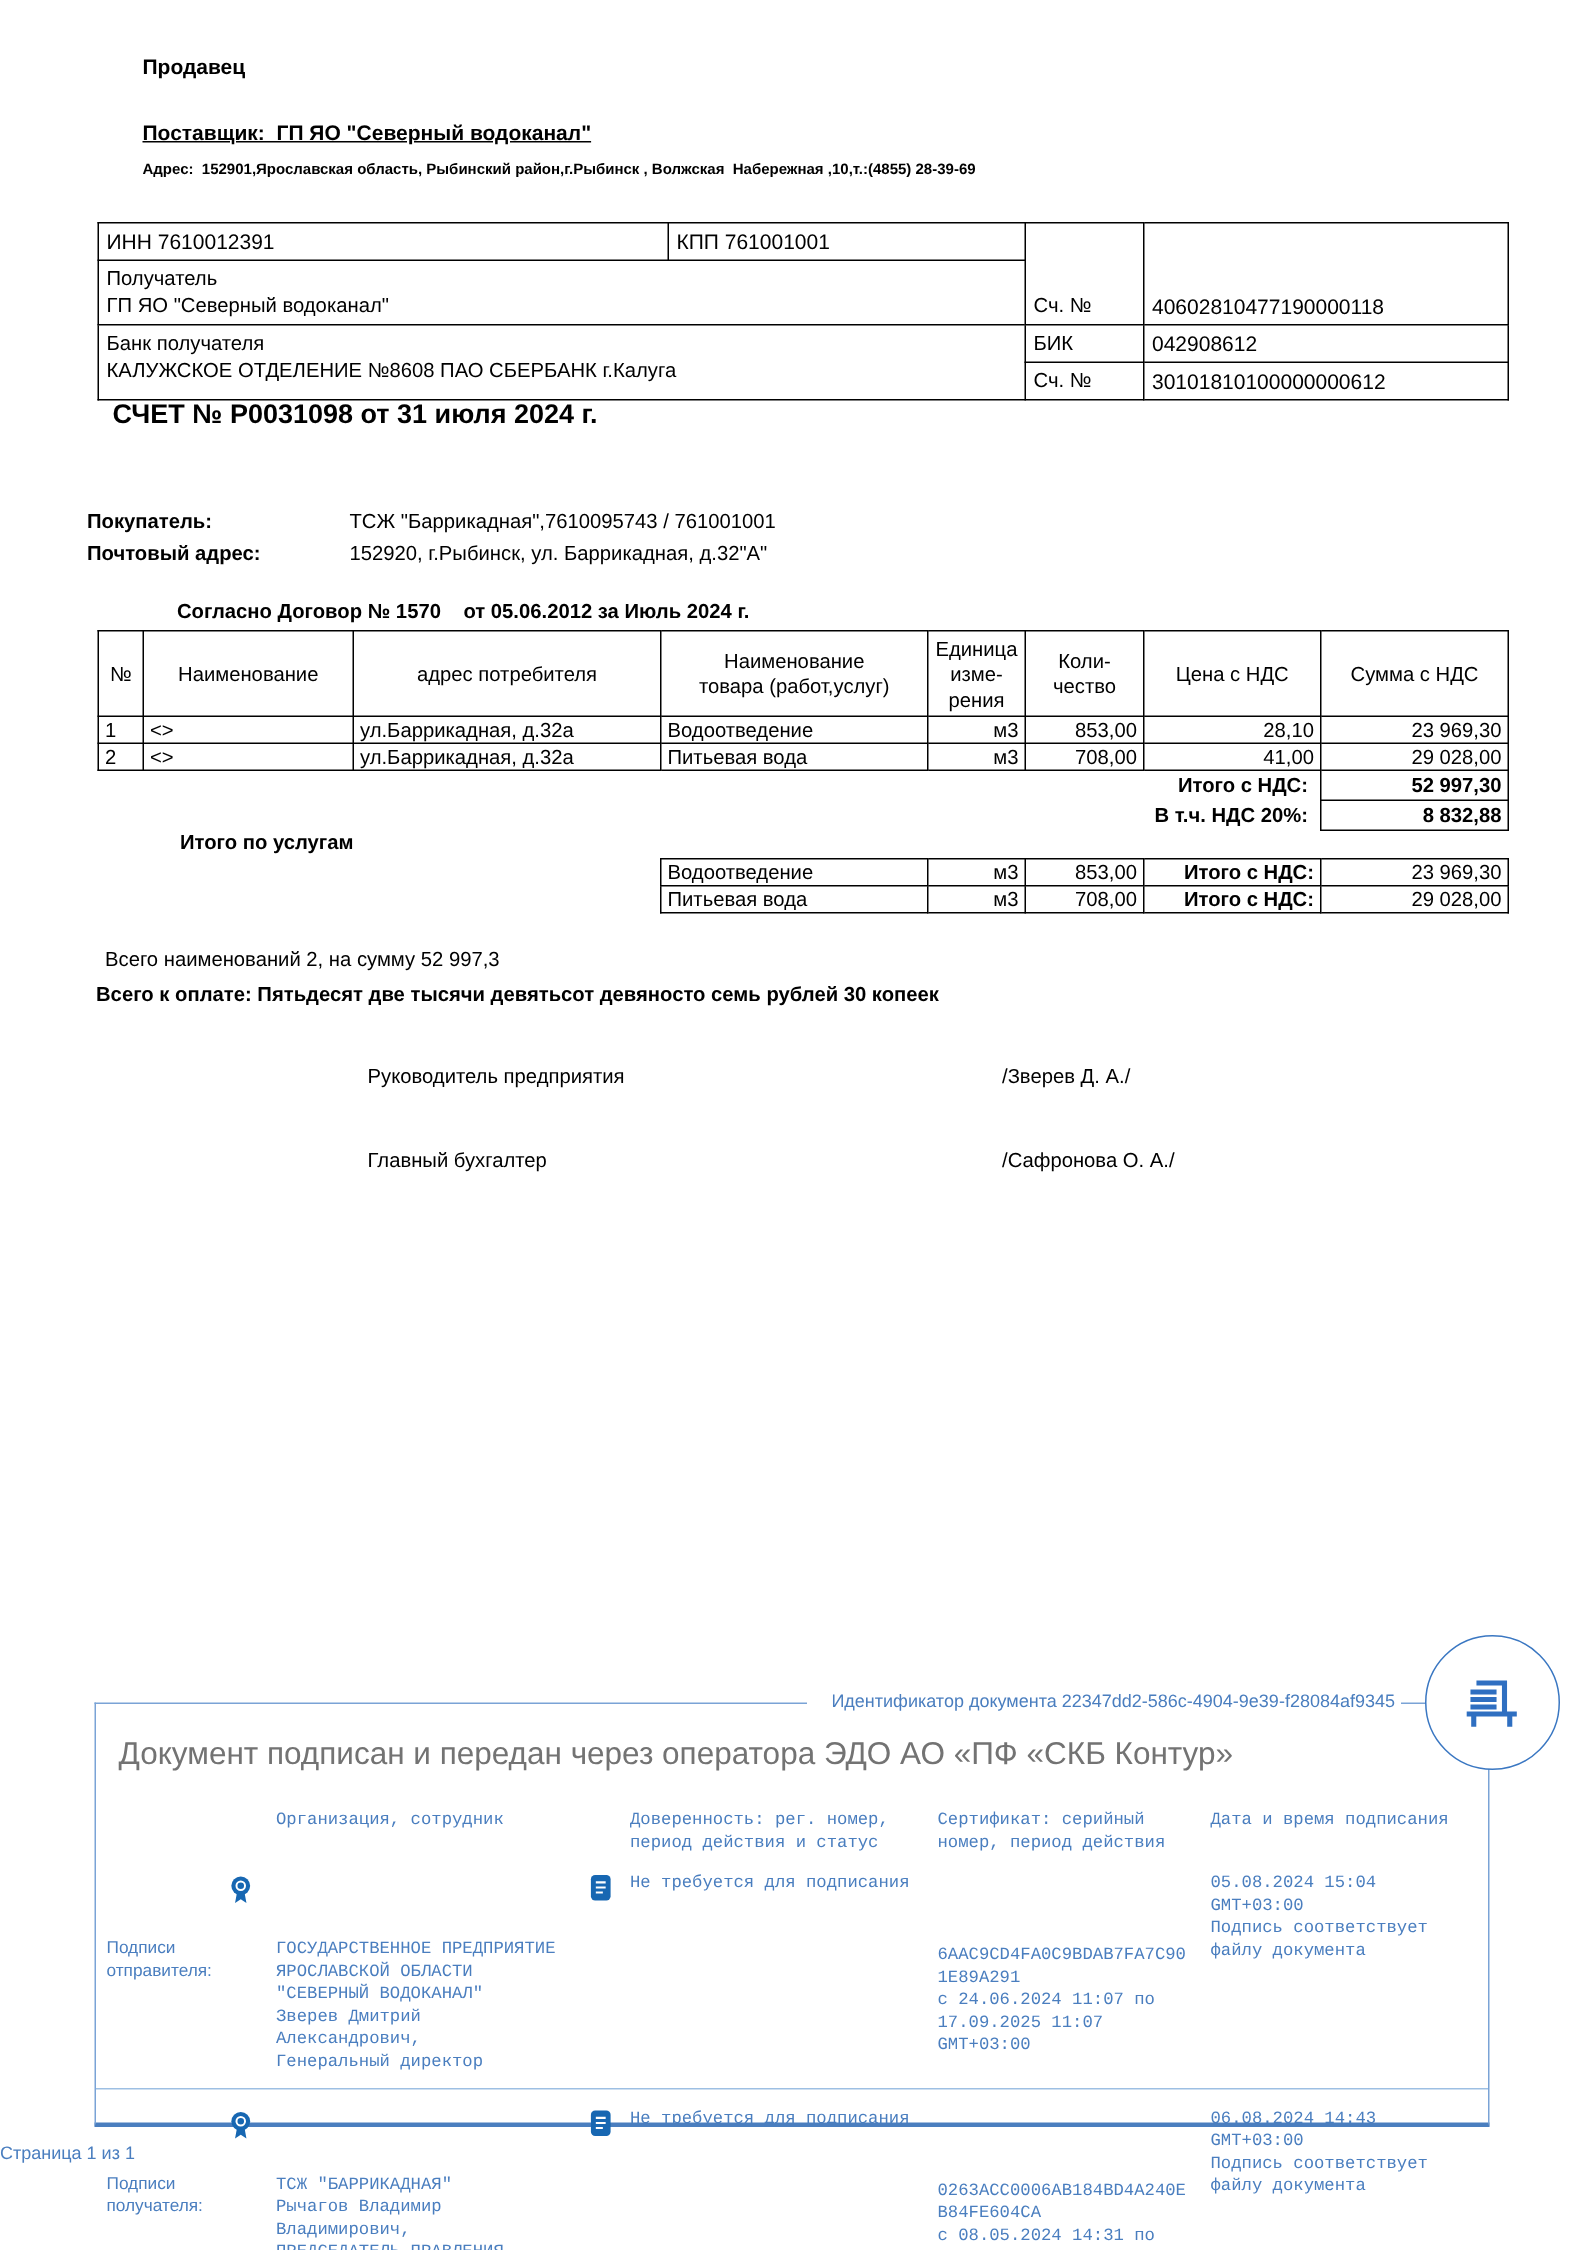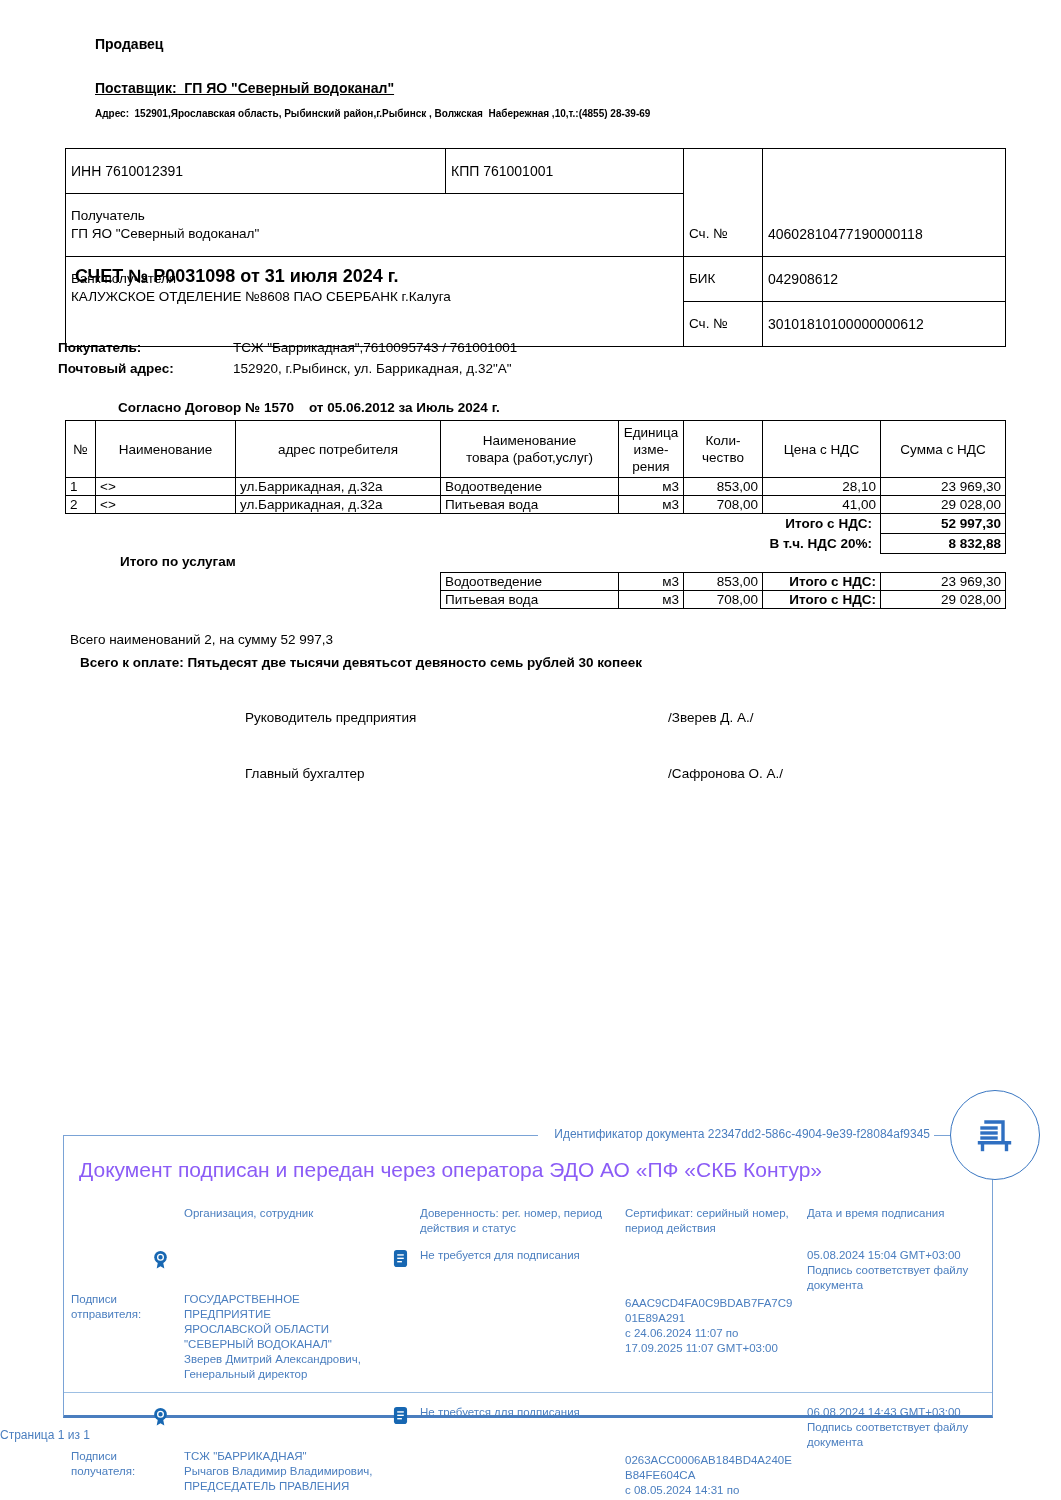--- a/index.html
+++ b/index.html
@@ -15,21 +15,21 @@
   .preline { white-space:pre-line;margin-top:44px; }
 
   
   .seller-label { left:47px; top:36px; font-size:14px; }
   .supplier-line { left:47px; top:80px; font-size:14px; text-decoration:underline; }
   .address-line { left:47px; top:108px; font-size:10px; }
 
   
   table { border-collapse:collapse; }
   .bank-table { left:65px; top:148px; width:940px; table-layout:fixed; }
-  .bank-table td { border:1.8px solid #000; padding:13px 5px; vertical-align:top; font-size:13.5px; line-height:18px; }
+  .bank-table td { border:1.8px solid #000; padding:3px 5px; vertical-align:top; font-size:13.5px; line-height:18px; }
   .bank-table td.vb { vertical-align:bottom; }
   .bank-table td.num { font-size:14px; }
 
   
   .invoice-title { left:75px; top:266px; font-size:18px; }
 
   
   .buyer-row { left:58px; display:flex; }
   .buyer-row .lbl { width:175px; font-weight:bold; }
 
@@ -43,52 +43,52 @@
   .r { text-align:right; }
   .items-table td.total-label { border:none; font-weight:bold; text-align:right; padding-right:8px; }
   .items-table td.total-value { font-weight:bold; text-align:right; }
 
   
   .services-title { left:120px; top:554px; }
   .services-table { left:440px; top:572px; width:565px; table-layout:fixed; }
   .services-table td { border:1.8px solid #000; padding:1px 4px; height:18px; font-size:13.5px; }
 
   .count-line { left:70px; top:632px; }
-  .amount-line { left:80px; top:655px; }
+  .amount-line { left:64px; top:655px; }
 
   
   .sig-label { left:245px; }
   .sig-name { left:668px; }
 
   
   .stamp-box {
     left:63px; top:1135px; width:930px; height:283px;
     border:1.5px solid #7aa3d6; border-bottom:3px solid #4a7ebf;
     color:#4a7ebf;
   }
   .stamp-identifier {
     position:absolute; top:-9px; right:58px; background:#fff;
     padding:0 4px 0 16px; font-size:12px; color:#4a7ebf; white-space:nowrap;
   }
   .stamp-logo {
     position:absolute; top:-46px; right:-48px; width:90px; height:90px;
     background:#fff; border:1.6px solid #3a77c2; border-radius:50%;
     display:flex; align-items:center; justify-content:center;
   }
-  .stamp-title { padding:22px 0 0 15px; font-size:21px; color:#8b5cf6; }
+  .stamp-title { padding:22px 0 0 15px; font-size:21px; color:#737373; }
   .stamp-grid {
     display:grid;
     grid-template-columns:80px 33px 209px 27px 205px 182px 1fr;
     padding-left:7px; font-size:11.5px; line-height:15px;
   }
   .stamp-grid.header-row { margin-top:24px; }
   .stamp-grid.sig-row { margin-top:12px; }
   .stamp-sep { margin-top:10px; border-top:1.5px solid #9dbfe3; }
   .cert-num { word-break:break-all; display:block;margin-top:48px; }
-  .stamp-cell { padding-right:14px; }
+  .stamp-cell { padding-right:14px;font-family:Liberation Mono, monospace; }
   .page-label { left:0; top:1428px; width:993px; text-align:left; font-size:12px; color:#4a7ebf; }
   .icon-cell { padding-top:1px; }
 </style>
 </head>
 <body>
 
 <div class="abs seller-label b pre">Продавец</div>
 <div class="abs supplier-line b pre">Поставщик:  ГП ЯО "Северный водоканал"</div>
 <div class="abs address-line b pre">Адрес:  152901,Ярославская область, Рыбинский район,г.Рыбинск , Волжская  Набережная ,10,т.:(4855) 28-39-69</div>
 

